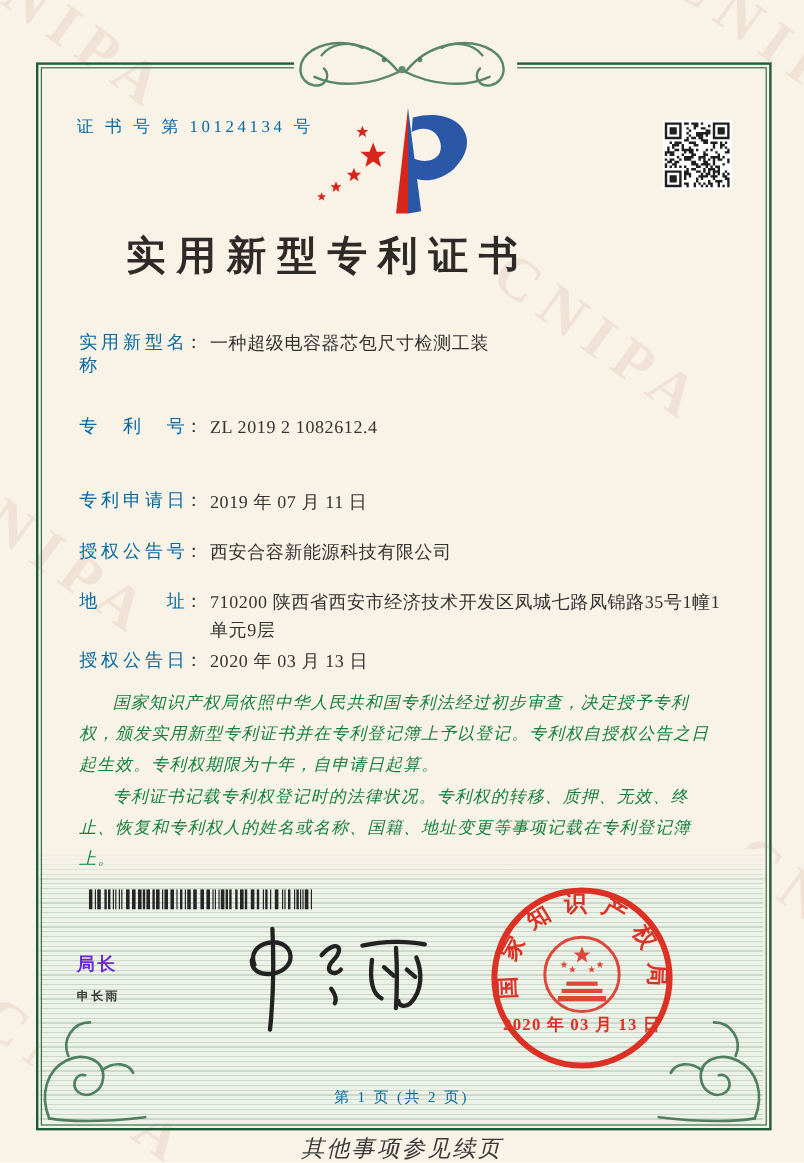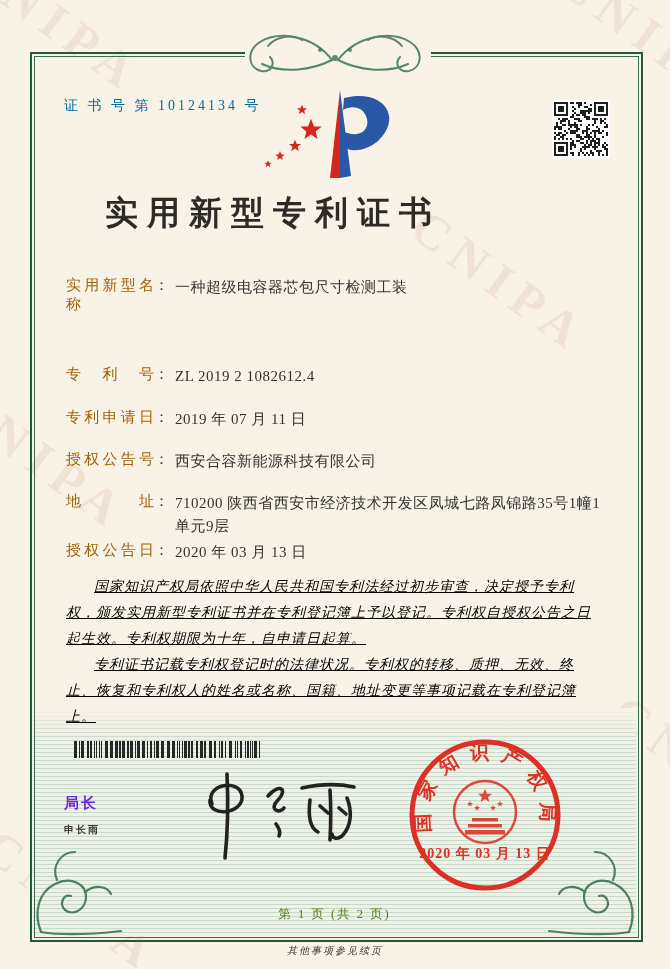--- a/index.html
+++ b/index.html
@@ -21,27 +21,27 @@
 
   .cert-no{position:absolute;left:64px;top:97px;font-size:14px;letter-spacing:3px;color:#0369a1;}
 
   .logo{position:absolute;left:252px;top:88px;}
   .qr{position:absolute;left:552px;top:100px;}
 
   .title{position:absolute;left:0;top:191px;width:546px;text-align:center;
       font-size:33px;font-weight:700;letter-spacing:9px;color:#2d2a27;}
 
   .row{position:absolute;left:66px;font-size:15px;color:#333;width:560px;}
-  .lbl{display:inline-block;width:88px;text-align:justify;text-align-last:justify;vertical-align:top;color:#a16207;}
+  .lbl{display:inline-block;width:88px;text-align:justify;text-align-last:justify;vertical-align:top;color:#0369a1;}
   .colon{display:inline-block;vertical-align:top;}
   .val{display:inline-block;vertical-align:top;margin-left:6px;letter-spacing:0.5px;max-width:432px;line-height:23px;}
   .pair2{position:absolute;left:247px;top:0;}
 
   .legal{position:absolute;left:66px;top:574px;width:528px;font-size:14px;line-height:26px;
-      letter-spacing:1px;color:#000000;font-style:italic;text-decoration:underline;}
+      letter-spacing:1px;color:#15803d;font-style:italic;}
   .legal p{margin:0;text-indent:2em;}
 
   .band{position:absolute;left:33px;top:708px;width:603px;height:228px;
       background:repeating-linear-gradient(180deg, rgba(124,158,126,0.30) 0 1px, rgba(238,243,233,0) 1px 4px),#edf2e8;}
   .band-fade{position:absolute;left:0;top:0;width:100%;height:30px;
       background:linear-gradient(#f9f2e7, rgba(249,242,231,0));}
 
   .barcode{position:absolute;left:74px;top:741px;}
 
   .sig-title{position:absolute;left:64px;top:794px;font-family:"Liberation Sans","DejaVu Sans",sans-serif;
@@ -52,23 +52,23 @@
 
   .seal{position:absolute;left:406px;top:736px;opacity:0.93;}
   .seal-arc-text{font-family:"Liberation Serif","DejaVu Serif",serif;font-weight:700;font-size:19px;
       letter-spacing:11px;fill:#dd2318;}
   .seal-date{font-family:"Liberation Serif","DejaVu Serif",serif;font-weight:700;font-size:14px;
       fill:#dd2318;letter-spacing:1px;}
 
   .corner-fl{position:absolute;}
 
   .page-ind{position:absolute;left:30px;top:906px;width:609px;text-align:center;
-      font-size:12.5px;color:#4d7c0f;letter-spacing:2px;}
+      font-size:12.5px;color:#0369a1;letter-spacing:2px;}
   .foot-note{position:absolute;left:0;top:944px;width:670px;text-align:center;
-      font-size:10px;color:#3a3a3a;font-style:italic;letter-spacing:2px;}
+      font-size:19px;color:#3a3a3a;font-style:italic;letter-spacing:2px;}
 </style>
 </head>
 <body>
 
 <div class="page">
 
   <div class="wm" style="left:-48px;top:-8px;">CNIPA</div>
   <div class="wm" style="left:545px;top:6px;">CNIPA</div>
   <div class="wm" style="left:398px;top:252px;">CNIPA</div>
   <div class="wm" style="left:-62px;top:430px;">CNIPA</div>
@@ -131,21 +131,21 @@
   <svg id="qr" class="qr" width="58" height="58" viewBox="0 0 29 29">
     <rect x="0" y="0" width="29" height="29" fill="#ffffff"></rect>
   <path d="M1,1h7v7h-7zM2,2h5v5h-5zM3,3h3v3h-3zM21,1h7v7h-7zM22,2h5v5h-5zM23,3h3v3h-3zM1,21h7v7h-7zM2,22h5v5h-5zM3,23h3v3h-3zM9,1h1v1h-1zM10,1h1v1h-1zM12,1h1v1h-1zM13,1h1v1h-1zM14,1h1v1h-1zM16,1h1v1h-1zM13,2h1v1h-1zM14,2h1v1h-1zM19,2h1v1h-1zM10,3h1v1h-1zM13,3h1v1h-1zM16,3h1v1h-1zM17,3h1v1h-1zM11,4h1v1h-1zM18,4h1v1h-1zM19,4h1v1h-1zM10,5h1v1h-1zM14,5h1v1h-1zM15,5h1v1h-1zM16,5h1v1h-1zM17,5h1v1h-1zM18,5h1v1h-1zM19,5h1v1h-1zM11,6h1v1h-1zM14,6h1v1h-1zM15,6h1v1h-1zM16,6h1v1h-1zM18,6h1v1h-1zM10,7h1v1h-1zM12,7h1v1h-1zM13,7h1v1h-1zM15,7h1v1h-1zM16,7h1v1h-1zM9,8h1v1h-1zM10,8h1v1h-1zM16,8h1v1h-1zM17,8h1v1h-1zM18,8h1v1h-1zM3,9h1v1h-1zM5,9h1v1h-1zM6,9h1v1h-1zM7,9h1v1h-1zM11,9h1v1h-1zM12,9h1v1h-1zM13,9h1v1h-1zM17,9h1v1h-1zM18,9h1v1h-1zM20,9h1v1h-1zM21,9h1v1h-1zM22,9h1v1h-1zM24,9h1v1h-1zM26,9h1v1h-1zM4,10h1v1h-1zM5,10h1v1h-1zM6,10h1v1h-1zM8,10h1v1h-1zM13,10h1v1h-1zM14,10h1v1h-1zM21,10h1v1h-1zM24,10h1v1h-1zM25,10h1v1h-1zM2,11h1v1h-1zM4,11h1v1h-1zM8,11h1v1h-1zM11,11h1v1h-1zM21,11h1v1h-1zM24,11h1v1h-1zM26,11h1v1h-1zM2,12h1v1h-1zM5,12h1v1h-1zM6,12h1v1h-1zM8,12h1v1h-1zM9,12h1v1h-1zM10,12h1v1h-1zM11,12h1v1h-1zM12,12h1v1h-1zM14,12h1v1h-1zM18,12h1v1h-1zM20,12h1v1h-1zM27,12h1v1h-1zM1,13h1v1h-1zM2,13h1v1h-1zM3,13h1v1h-1zM4,13h1v1h-1zM9,13h1v1h-1zM11,13h1v1h-1zM12,13h1v1h-1zM17,13h1v1h-1zM22,13h1v1h-1zM26,13h1v1h-1zM27,13h1v1h-1zM1,14h1v1h-1zM3,14h1v1h-1zM4,14h1v1h-1zM8,14h1v1h-1zM12,14h1v1h-1zM13,14h1v1h-1zM17,14h1v1h-1zM18,14h1v1h-1zM23,14h1v1h-1zM6,15h1v1h-1zM9,15h1v1h-1zM10,15h1v1h-1zM11,15h1v1h-1zM12,15h1v1h-1zM15,15h1v1h-1zM16,15h1v1h-1zM17,15h1v1h-1zM20,15h1v1h-1zM21,15h1v1h-1zM22,15h1v1h-1zM23,15h1v1h-1zM25,15h1v1h-1zM1,16h1v1h-1zM3,16h1v1h-1zM4,16h1v1h-1zM7,16h1v1h-1zM9,16h1v1h-1zM10,16h1v1h-1zM11,16h1v1h-1zM15,16h1v1h-1zM17,16h1v1h-1zM19,16h1v1h-1zM21,16h1v1h-1zM23,16h1v1h-1zM24,16h1v1h-1zM27,16h1v1h-1zM2,17h1v1h-1zM3,17h1v1h-1zM5,17h1v1h-1zM6,17h1v1h-1zM12,17h1v1h-1zM13,17h1v1h-1zM17,17h1v1h-1zM18,17h1v1h-1zM21,17h1v1h-1zM27,17h1v1h-1zM1,18h1v1h-1zM4,18h1v1h-1zM5,18h1v1h-1zM12,18h1v1h-1zM13,18h1v1h-1zM14,18h1v1h-1zM16,18h1v1h-1zM17,18h1v1h-1zM18,18h1v1h-1zM19,18h1v1h-1zM21,18h1v1h-1zM25,18h1v1h-1zM1,19h1v1h-1zM3,19h1v1h-1zM5,19h1v1h-1zM7,19h1v1h-1zM9,19h1v1h-1zM14,19h1v1h-1zM15,19h1v1h-1zM18,19h1v1h-1zM20,19h1v1h-1zM22,19h1v1h-1zM23,19h1v1h-1zM10,20h1v1h-1zM12,20h1v1h-1zM13,20h1v1h-1zM17,20h1v1h-1zM19,20h1v1h-1zM20,20h1v1h-1zM21,20h1v1h-1zM23,20h1v1h-1zM9,21h1v1h-1zM10,21h1v1h-1zM14,21h1v1h-1zM15,21h1v1h-1zM17,21h1v1h-1zM19,21h1v1h-1zM21,21h1v1h-1zM22,21h1v1h-1zM23,21h1v1h-1zM26,21h1v1h-1zM9,22h1v1h-1zM10,22h1v1h-1zM11,22h1v1h-1zM16,22h1v1h-1zM18,22h1v1h-1zM19,22h1v1h-1zM21,22h1v1h-1zM23,22h1v1h-1zM25,22h1v1h-1zM27,22h1v1h-1zM9,23h1v1h-1zM11,23h1v1h-1zM15,23h1v1h-1zM16,23h1v1h-1zM17,23h1v1h-1zM18,23h1v1h-1zM20,23h1v1h-1zM21,23h1v1h-1zM22,23h1v1h-1zM25,23h1v1h-1zM26,23h1v1h-1zM9,24h1v1h-1zM14,24h1v1h-1zM16,24h1v1h-1zM21,24h1v1h-1zM26,24h1v1h-1zM27,24h1v1h-1zM14,25h1v1h-1zM19,25h1v1h-1zM22,25h1v1h-1zM23,25h1v1h-1zM24,25h1v1h-1zM27,25h1v1h-1zM9,26h1v1h-1zM10,26h1v1h-1zM13,26h1v1h-1zM15,26h1v1h-1zM17,26h1v1h-1zM19,26h1v1h-1zM20,26h1v1h-1zM23,26h1v1h-1zM27,26h1v1h-1zM10,27h1v1h-1zM13,27h1v1h-1zM16,27h1v1h-1zM18,27h1v1h-1zM20,27h1v1h-1zM23,27h1v1h-1zM25,27h1v1h-1zM27,27h1v1h-1z" fill="#1f1f1f" fill-rule="evenodd"></path>
     </svg>
 
   <div class="title">实用新型专利证书</div>
 
   <div class="row" style="top:276px">
     <span class="lbl">实用新型名称</span><span class="colon">：</span><span class="val">一种超级电容器芯包尺寸检测工装</span>
   </div>
-  <div class="row" style="top:365px">
+  <div class="row" style="top:346px">
     <span class="lbl">专利号</span><span class="colon">：</span><span class="val">ZL 2019 2 1082612.4</span>
   </div>
   <div class="row" style="top:408px">
     <span class="lbl">专利申请日</span><span class="colon">：</span><span class="val">2019 年 07 月 11 日</span>
   </div>
   <div class="row" style="top:450px">
     <span class="lbl">授权公告号</span><span class="colon">：</span><span class="val">西安合容新能源科技有限公司</span>
   </div>
   <div class="row" style="top:492px">
     <span class="lbl">地址</span><span class="colon">：</span><span class="val">710200 陕西省西安市经济技术开发区凤城七路凤锦路35号1幢1单元9层</span>

